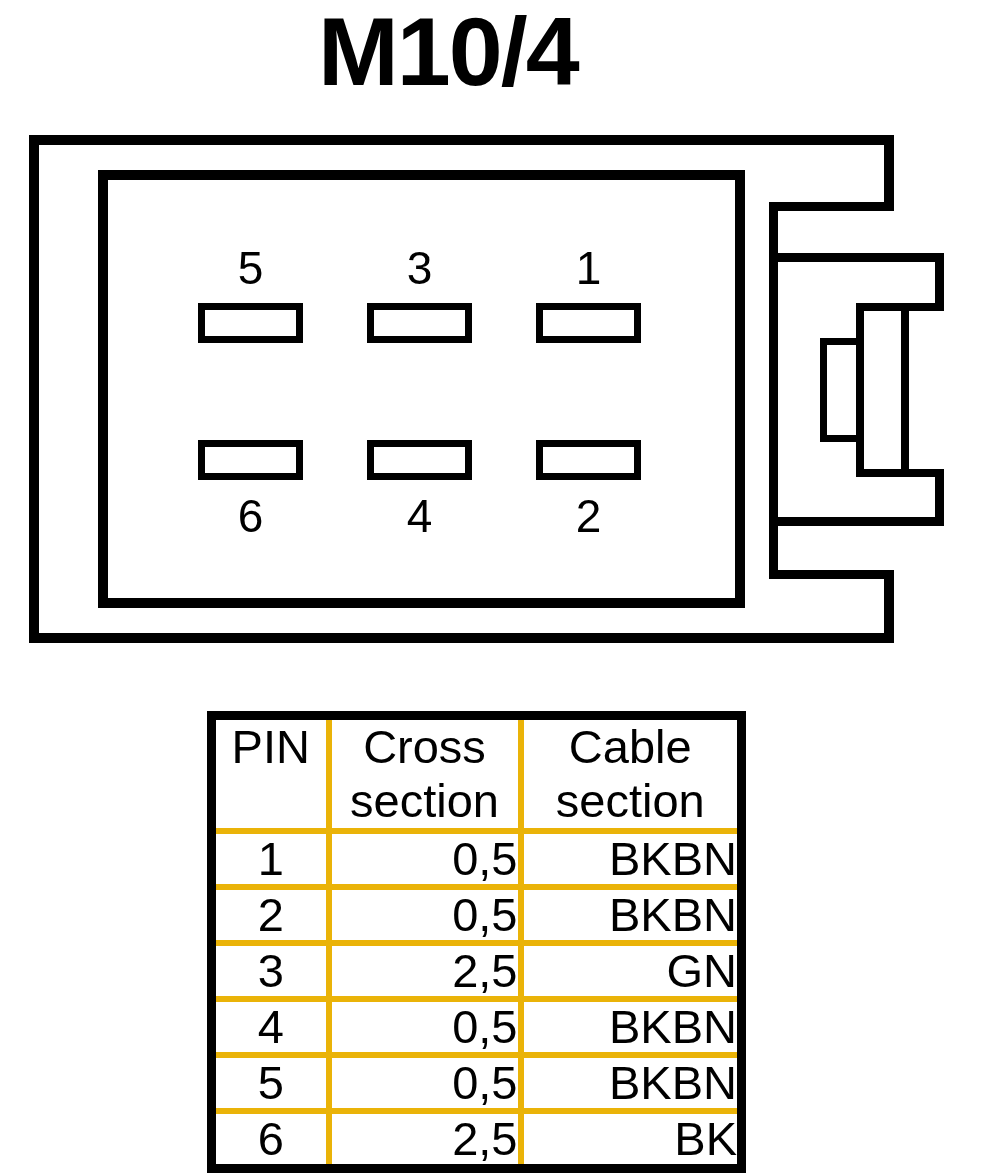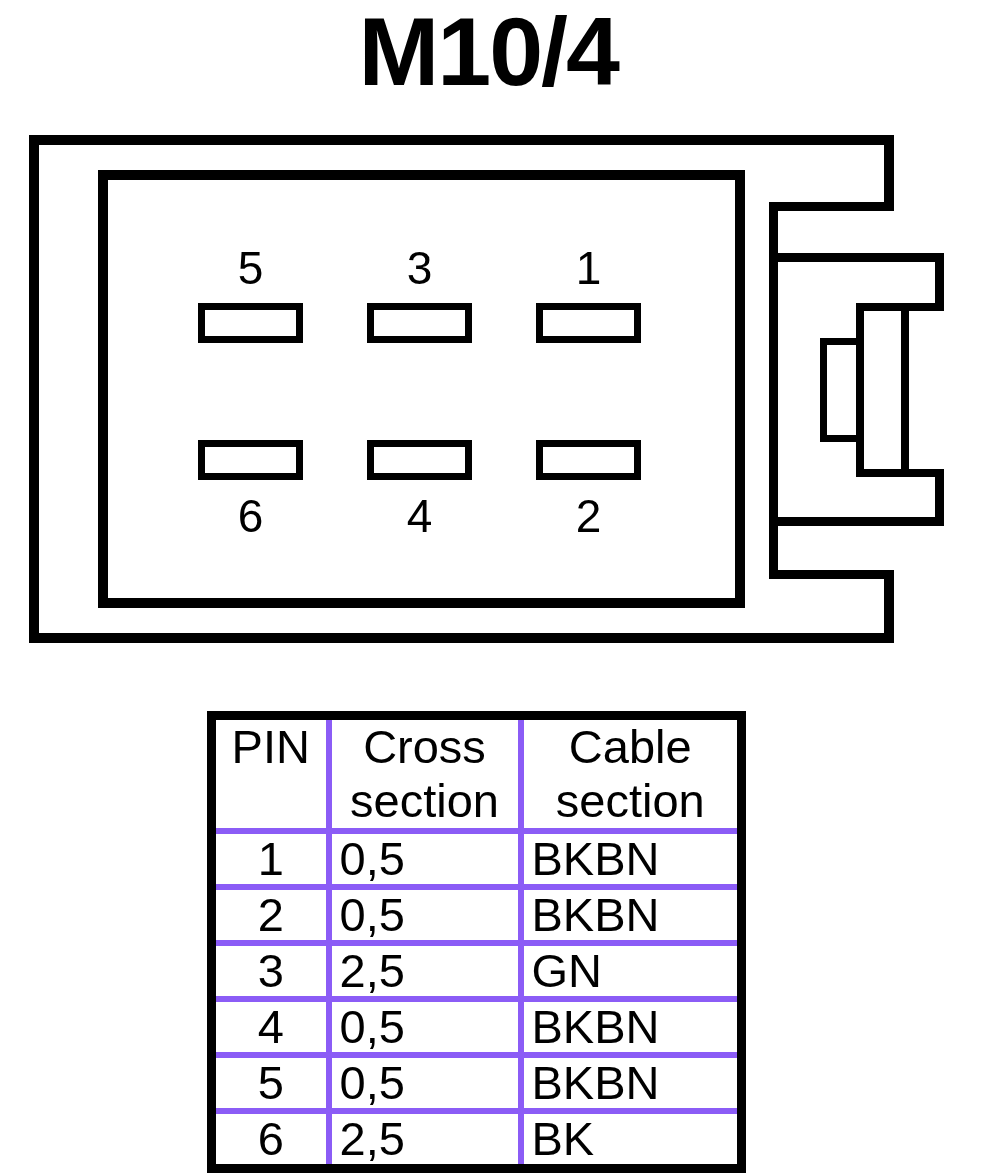--- a/index.html
+++ b/index.html
@@ -12,21 +12,21 @@
     color: #000000;
     overflow: hidden;
   }
   
   #title {
     position: absolute;
     left: 318px; top: 0px; width: 300px; height: 104px;
     line-height: 104px;
     font-size: 97px;
     font-weight: bold;
-    text-align: right;
+    text-align: left;
     letter-spacing: -2px;
     white-space: nowrap;
   }
   
   .seg { position: absolute; background: #000000; }        
   .box { position: absolute; background: transparent;      
          border: 7px solid #000000; box-sizing: border-box; }
   
   #inner-housing { border-width: 10px; }
   
@@ -41,40 +41,40 @@
   #pinout-table {
     position: absolute;
     left: 207px; top: 711px;
     width: 530px;
     border-collapse: collapse;
     table-layout: fixed;
     font-size: 47px;
     color: #000000;
   }
   #pinout-table th, #pinout-table td {
-    border: 6px solid #8b5cf6;
+    border: 6px solid #eab308;
     padding: 0;
     overflow: hidden;
   }
   #pinout-table { border: 9px solid #000000; }
   #pinout-table col.c1 { width: 117px; }
   #pinout-table col.c2 { width: 192px; }
   #pinout-table col.c3 { width: 221px; }
   #pinout-table tr.hdr-row { height: 109px; }
   #pinout-table tr.data-row { height: 53px; }
   #pinout-table th {
     font-weight: normal;
     vertical-align: top;
     text-align: center;
     line-height: 54px;
   }
   #pinout-table th span { display: block; }
   #pinout-table td { vertical-align: middle; line-height: 50px; }
   #pinout-table td.cell-pin { text-align: center; }
-  #pinout-table td.cell-left { text-align: left; padding-left: 8px; }
+  #pinout-table td.cell-left { text-align: right; padding-left: 8px; }
 </style>
 </head>
 <body>
 
 <div id="stage">
 
   <div id="title">M10/4</div>
 
   <div>
 

